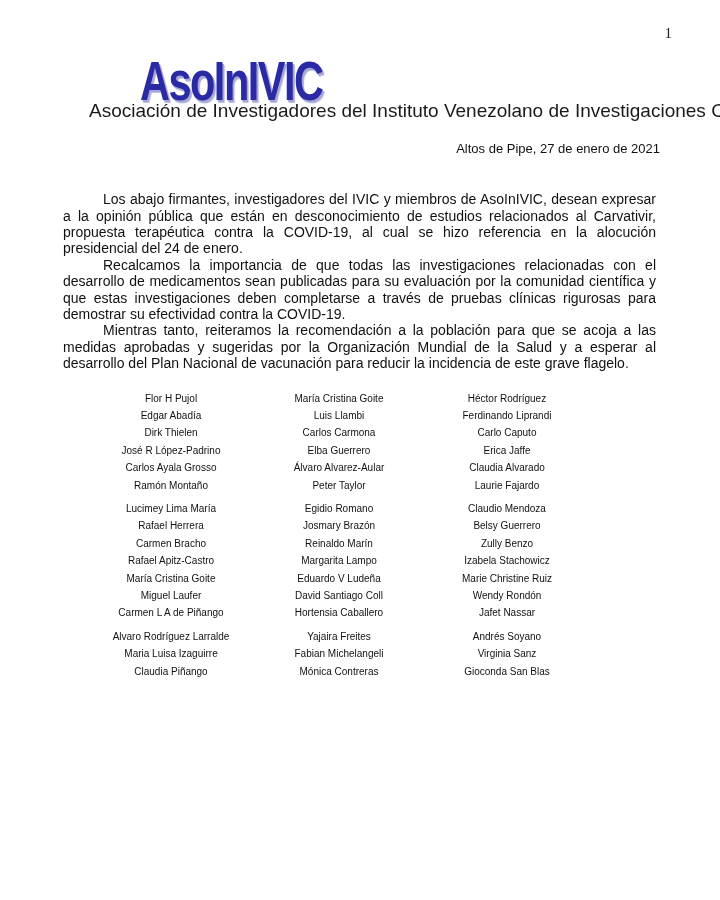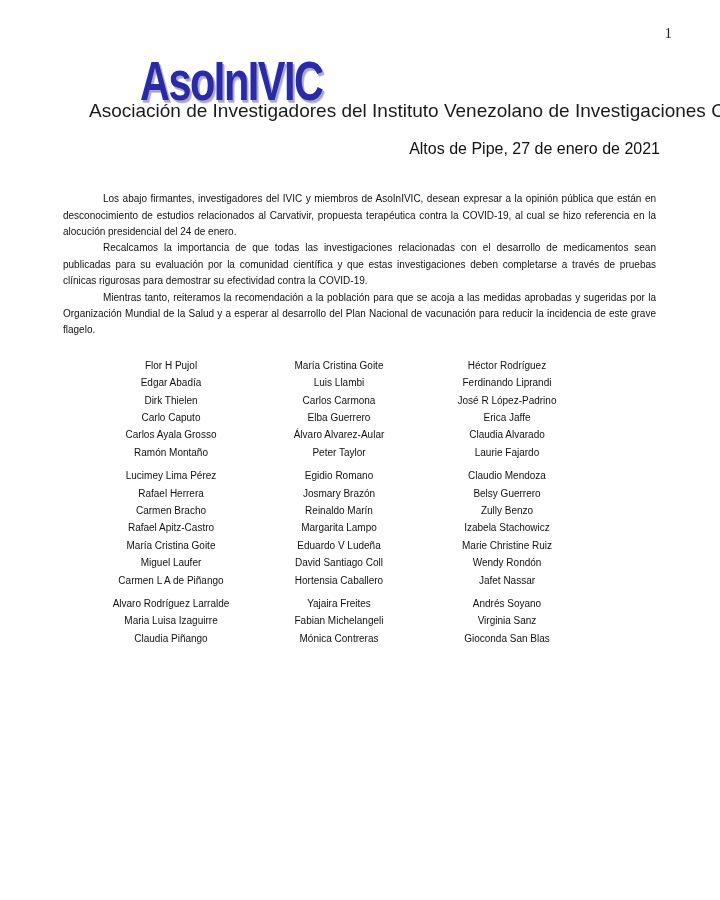--- a/index.html
+++ b/index.html
@@ -47,30 +47,30 @@
     padding-left: 89px;
     font-size: 19px;
     line-height: 16px;
     color: #1a1a1a;
     white-space: nowrap;
   }
   .dateline {
     margin-top: 22px;
     padding-right: 60px;
     text-align: right;
-    font-size: 16px;
+    font-size: 13px;
     line-height: 16px;
     color: #111111;
   }
   .body-text {
     margin: 34px 64px 0 63px;
   }
   .body-text p {
     margin: 0;
-    font-size: 10px;
+    font-size: 14px;
     line-height: 16.4px;
     text-align: justify;
     text-indent: 40px;
     color: #111111;
   }
   .signatories {
     margin-top: 18px;
     margin-left: 87px;
     width: 504px;
   }
@@ -111,33 +111,33 @@
   <div class="signatories">
       <div class="sig-group">
         <div class="sig-cell">Flor H Pujol</div>
         <div class="sig-cell">María Cristina Goite</div>
         <div class="sig-cell">Héctor Rodríguez</div>
         <div class="sig-cell">Edgar Abadía</div>
         <div class="sig-cell">Luis Llambi</div>
         <div class="sig-cell">Ferdinando Liprandi</div>
         <div class="sig-cell">Dirk Thielen</div>
         <div class="sig-cell">Carlos Carmona</div>
+        <div class="sig-cell">Carlo Caputo</div>
         <div class="sig-cell">José R López-Padrino</div>
-        <div class="sig-cell">Carlo Caputo</div>
         <div class="sig-cell">Elba Guerrero</div>
         <div class="sig-cell">Erica Jaffe</div>
         <div class="sig-cell">Carlos Ayala Grosso</div>
         <div class="sig-cell">Álvaro Alvarez-Aular</div>
         <div class="sig-cell">Claudia Alvarado</div>
         <div class="sig-cell">Ramón Montaño</div>
         <div class="sig-cell">Peter Taylor</div>
         <div class="sig-cell">Laurie Fajardo</div>
       </div>
       <div class="sig-group">
-        <div class="sig-cell">Lucimey Lima Pérez</div>
+        <div class="sig-cell">Lucimey Lima María</div>
         <div class="sig-cell">Egidio Romano</div>
         <div class="sig-cell">Claudio Mendoza</div>
         <div class="sig-cell">Rafael Herrera</div>
         <div class="sig-cell">Josmary Brazón</div>
         <div class="sig-cell">Belsy Guerrero</div>
         <div class="sig-cell">Carmen Bracho</div>
         <div class="sig-cell">Reinaldo Marín</div>
         <div class="sig-cell">Zully Benzo</div>
         <div class="sig-cell">Rafael Apitz-Castro</div>
         <div class="sig-cell">Margarita Lampo</div>

